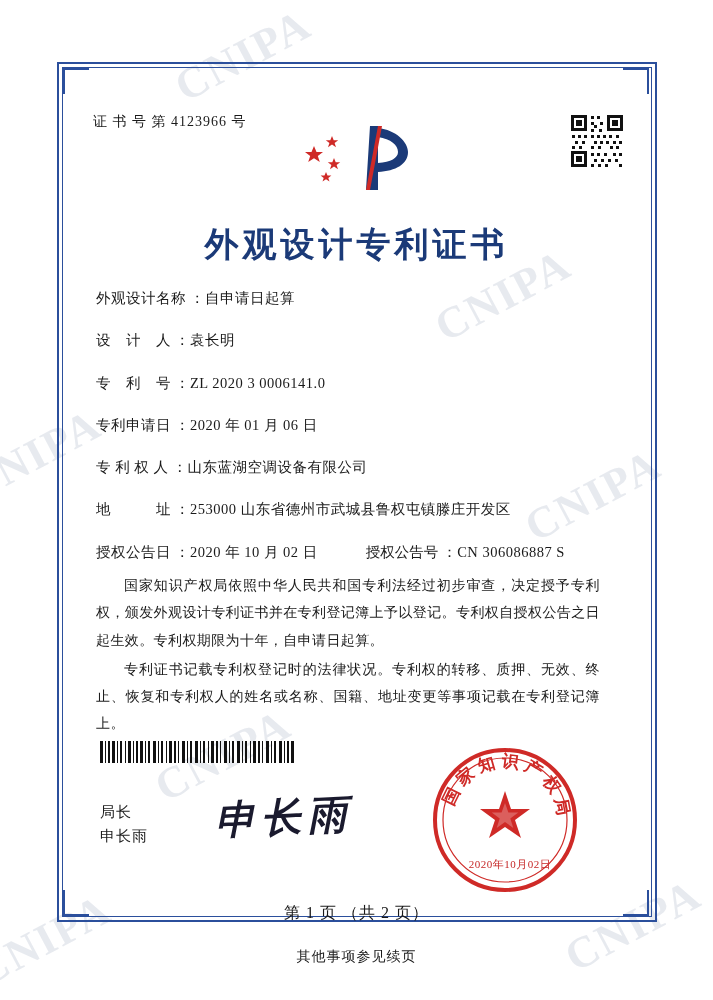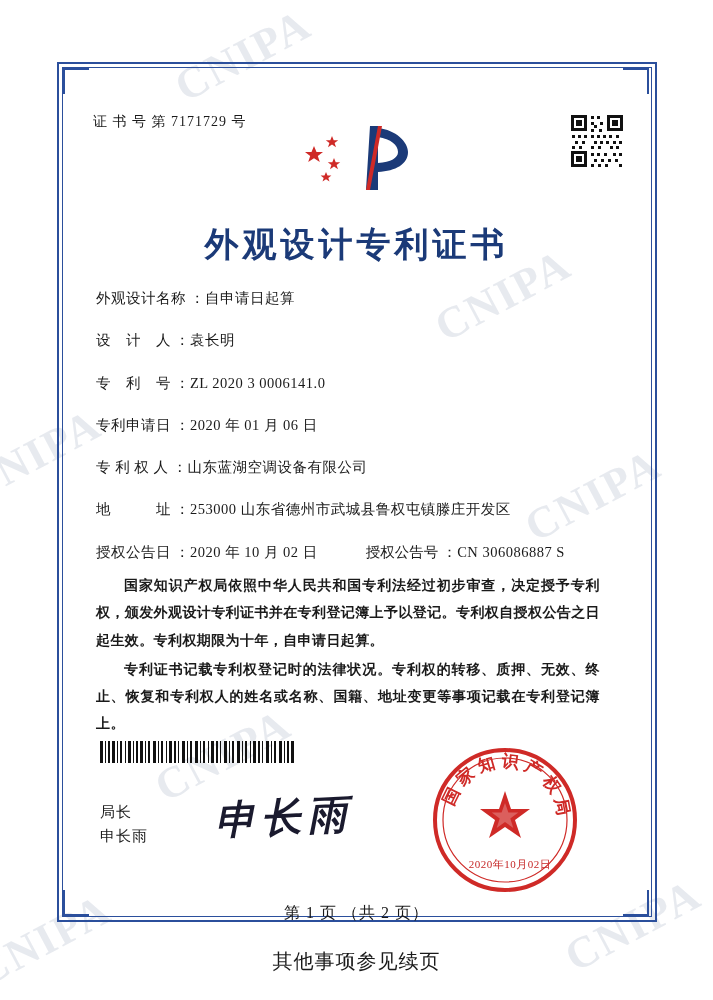--- a/index.html
+++ b/index.html
@@ -139,21 +139,21 @@
   .paras {
     position: absolute;
     left: 96px;
     top: 572px;
     width: 520px;
     font-size: 14px;
     line-height: 1.95;
     letter-spacing: 0.4px;
     text-align: justify;
   }
-  .paras p { margin: 0 16px 2px 0; text-indent: 2em; font-weight: bold; }
+  .paras p { margin: 0 16px 2px 0; text-indent: 2em; }
 
   
   .barcode {
     position: absolute;
     left: 100px;
     top: 741px;
     width: 195px;
     height: 22px;
   }
 
@@ -208,21 +208,21 @@
     text-align: center;
     font-size: 16px;
     letter-spacing: 1px;
   }
   .footer-note {
     position: absolute;
     left: 0;
     right: 0;
     top: 948px;
     text-align: center;
-    font-size: 20px;
+    font-size: 14px;
     letter-spacing: 1px;
   }
 </style>
 </head>
 <body>
 
 <div class="wm wm1">CNIPA</div>
 <div class="wm wm2">CNIPA</div>
 <div class="wm wm3">CNIPA</div>
 <div class="wm wm4">CNIPA</div>
@@ -230,21 +230,21 @@
 <div class="wm wm6">CNIPA</div>
 <div class="wm wm7">CNIPA</div>
 
 <div class="frame-outer"></div>
 <div class="frame-inner"></div>
 <div class="corner tl"></div>
 <div class="corner tr"></div>
 <div class="corner bl"></div>
 <div class="corner br"></div>
 
-<div class="cert-no">证 书 号 第 7171729 号</div>
+<div class="cert-no">证 书 号 第 4123966 号</div>
 
 <div class="qr">
   <svg width="56" height="56" viewBox="0 0 56 56">
     <rect width="56" height="56" fill="#ffffff"></rect>
     <g fill="#111">
       <rect x="2" y="2" width="16" height="16"></rect>
         <rect x="5" y="5" width="10" height="10" fill="#fff"></rect>
         <rect x="7" y="7" width="6" height="6"></rect>
       <rect x="38" y="2" width="16" height="16"></rect>
         <rect x="41" y="5" width="10" height="10" fill="#fff"></rect>

